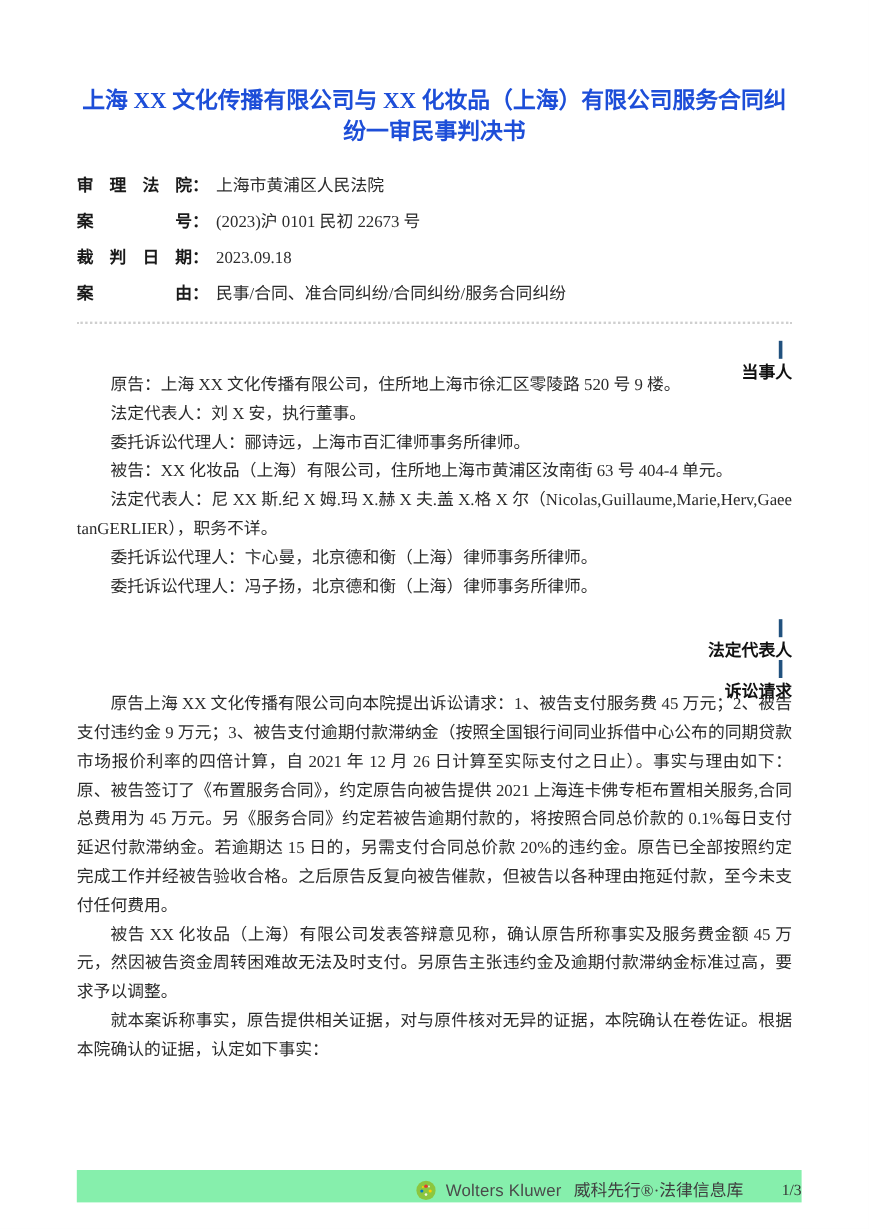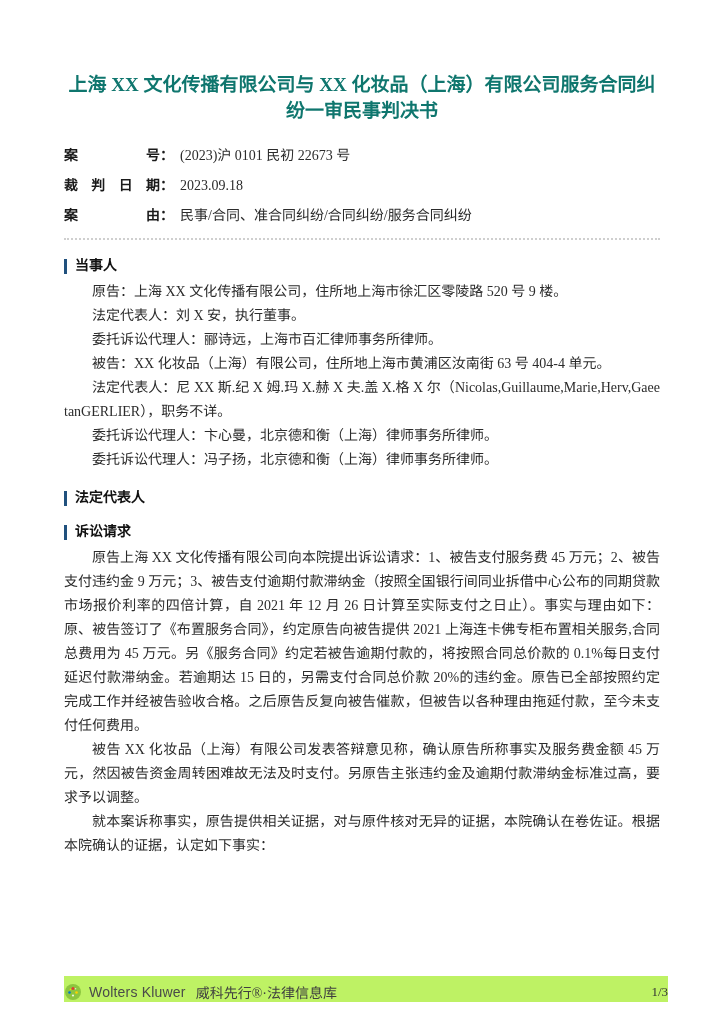--- a/index.html
+++ b/index.html
@@ -17,21 +17,21 @@
   }
   .content { padding: 0 64px; }
 
   .doc-title {
     margin: 72px auto 0 auto;
     max-width: 588px;
     text-align: center;
     font-size: 19px;
     font-weight: bold;
     line-height: 26px;
-    color: #0f766e;
+    color: #1d4ed8;
   }
 
   .meta-block { margin-top: 22px; }
   .meta-row { line-height: 20px; margin-bottom: 10px; font-size: 14px; }
   .meta-label {
     display: inline-block;
     width: 96px;
     text-align: justify;
     text-align-last: justify;
     font-weight: bold;
@@ -45,20 +45,21 @@
     margin-top: 12px;
     border-top: 2px dotted #cfcfcf;
     height: 0;
   }
 
   .section-heading {
     display: flex;
     align-items: flex-end;
     margin: 14px 0 6px 0;
     height: 20px;
+    flex-direction: column;
   }
   .accent-bar {
     width: 3px; height: 15px;
     background: #21517e;
     margin-right: 8px;
     flex: 0 0 auto;
   }
   .section-heading-text {
     font-size: 14px;
     font-weight: bold;
@@ -72,22 +73,22 @@
     text-indent: 2em;
     color: #2b2b2b;
     word-break: break-all;
   }
 
   .footer {
     position: absolute;
     left: 64px; right: 56px; bottom: 22px;
     display: flex;
     align-items: center;
-    justify-content: space-between;
-    background: #bef264;
+    justify-content: flex-end;
+    background: #86efac;
     padding-top: 6px;
   }
   .footer-left { display: flex; align-items: center; }
   .wk-logo { width: 18px; height: 18px; margin-right: 7px; }
   .brand-text {
     font-family: "Liberation Sans", "DejaVu Sans", sans-serif;
     font-size: 14px;
     color: #4a4a4a;
     margin-right: 10px;
     letter-spacing: 0.2px;
@@ -104,20 +105,23 @@
 </style>
 </head>
 <body>
 
 <div class="page">
   <div class="content">
 
     <div class="doc-title">上海 XX 文化传播有限公司与 XX 化妆品（上海）有限公司服务合同纠纷一审民事判决书</div>
 
     <div class="meta-block">
+      <div class="meta-row">
+        <span class="meta-label">审理法院</span><span class="meta-colon">：</span><span class="meta-value">上海市黄浦区人民法院</span>
+      </div>
       <div class="meta-row">
         <span class="meta-label">案号</span><span class="meta-colon">：</span><span class="meta-value">(2023)沪 0101 民初 22673 号</span>
       </div>
       <div class="meta-row">
         <span class="meta-label">裁判日期</span><span class="meta-colon">：</span><span class="meta-value">2023.09.18</span>
       </div>
       <div class="meta-row">
         <span class="meta-label">案由</span><span class="meta-colon">：</span><span class="meta-value">民事/合同、准合同纠纷/合同纠纷/服务合同纠纷</span>
       </div>
     </div>

